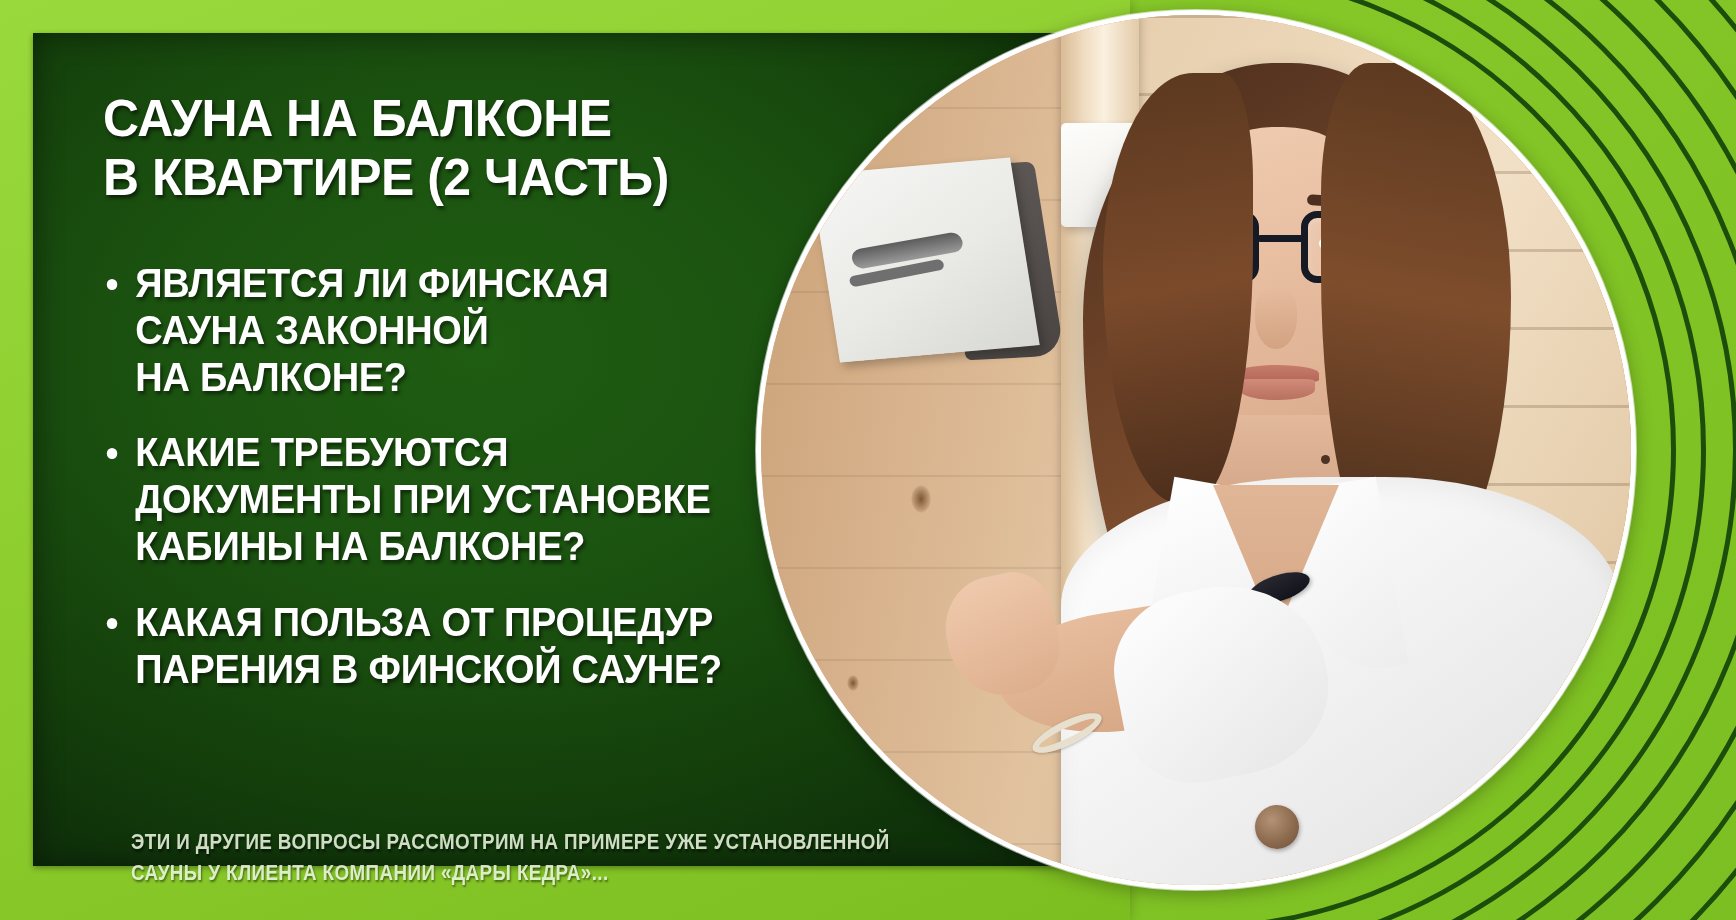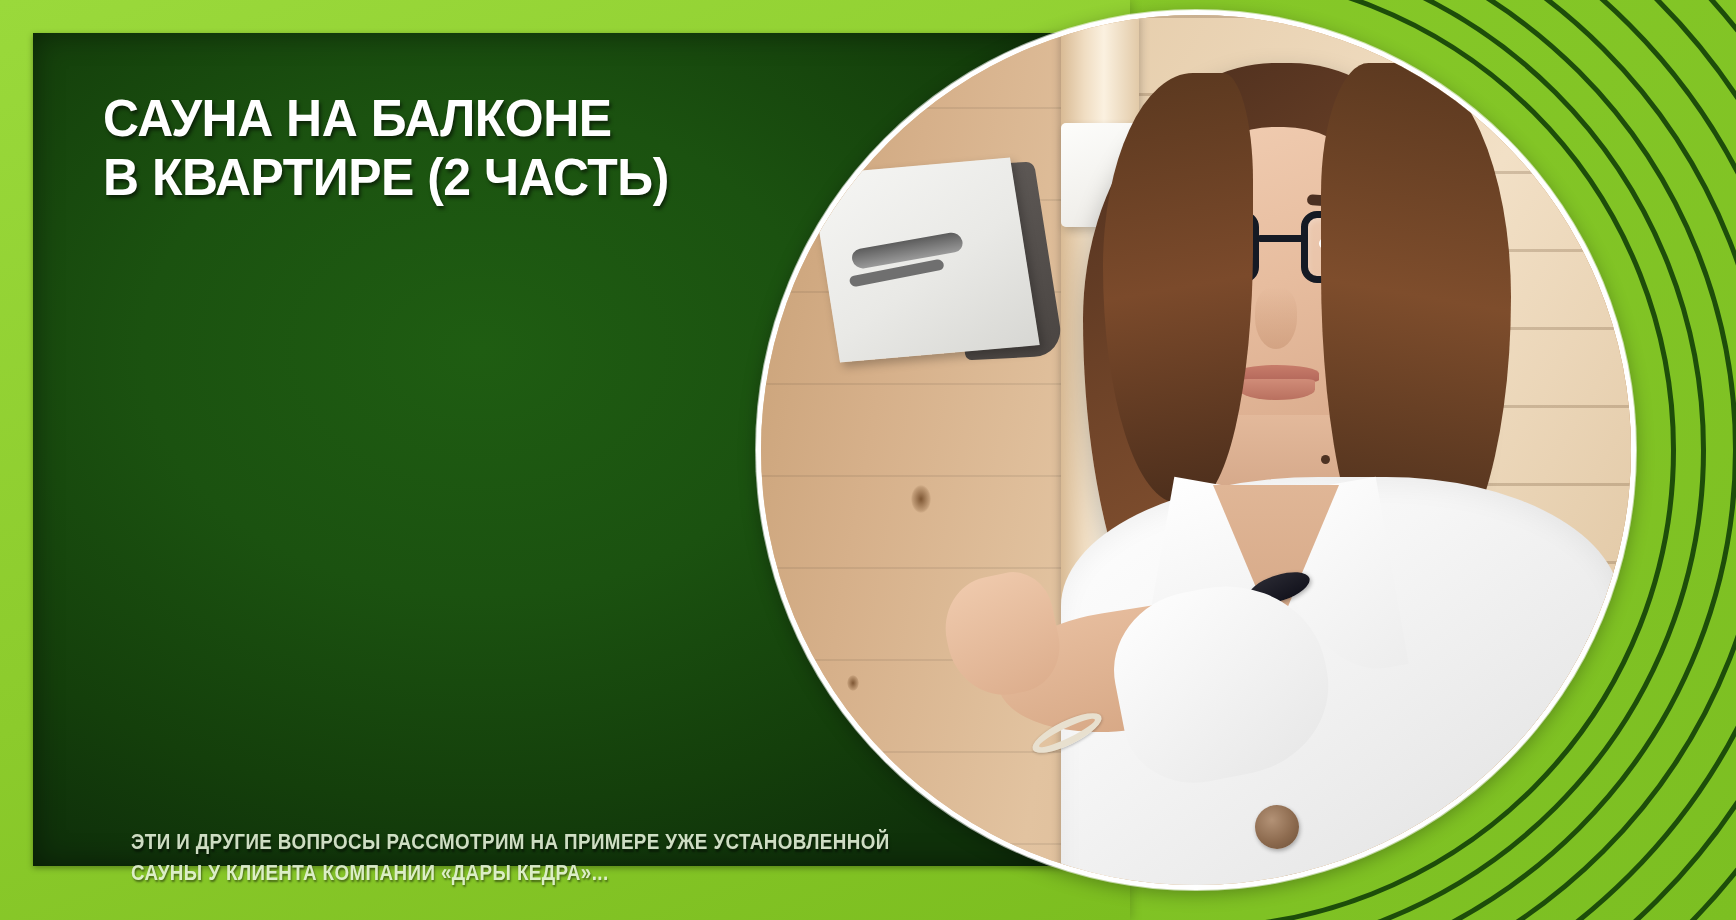--- a/index.html
+++ b/index.html
@@ -429,20 +429,30 @@
     <div class="arc" style="left:492px; top:-268px; width:1436px; height:1436px; border-width:5px;"></div>
   </div>
 
   <div class="frame">
     <div class="panel">
 
       <div class="content">
         <div class="title">САУНА НА БАЛКОНЕ
 В КВАРТИРЕ (2 ЧАСТЬ)</div>
 
+        <ul class="bullets">
+          <li class="bullet">ЯВЛЯЕТСЯ ЛИ ФИНСКАЯ
+САУНА ЗАКОННОЙ
+НА БАЛКОНЕ?</li>
+          <li class="bullet">КАКИЕ ТРЕБУЮТСЯ
+ДОКУМЕНТЫ ПРИ УСТАНОВКЕ
+КАБИНЫ НА БАЛКОНЕ?</li>
+          <li class="bullet">КАКАЯ ПОЛЬЗА ОТ ПРОЦЕДУР
+ПАРЕНИЯ В ФИНСКОЙ САУНЕ?</li>
+        </ul>
       </div>
 
       <div class="fineprint">ЭТИ И ДРУГИЕ ВОПРОСЫ РАССМОТРИМ НА ПРИМЕРЕ УЖЕ УСТАНОВЛЕННОЙ
 САУНЫ У КЛИЕНТА КОМПАНИИ «ДАРЫ КЕДРА»...</div>
     </div>
   </div>
 
   <div class="photo-wrap">
     <div class="photo">
 

